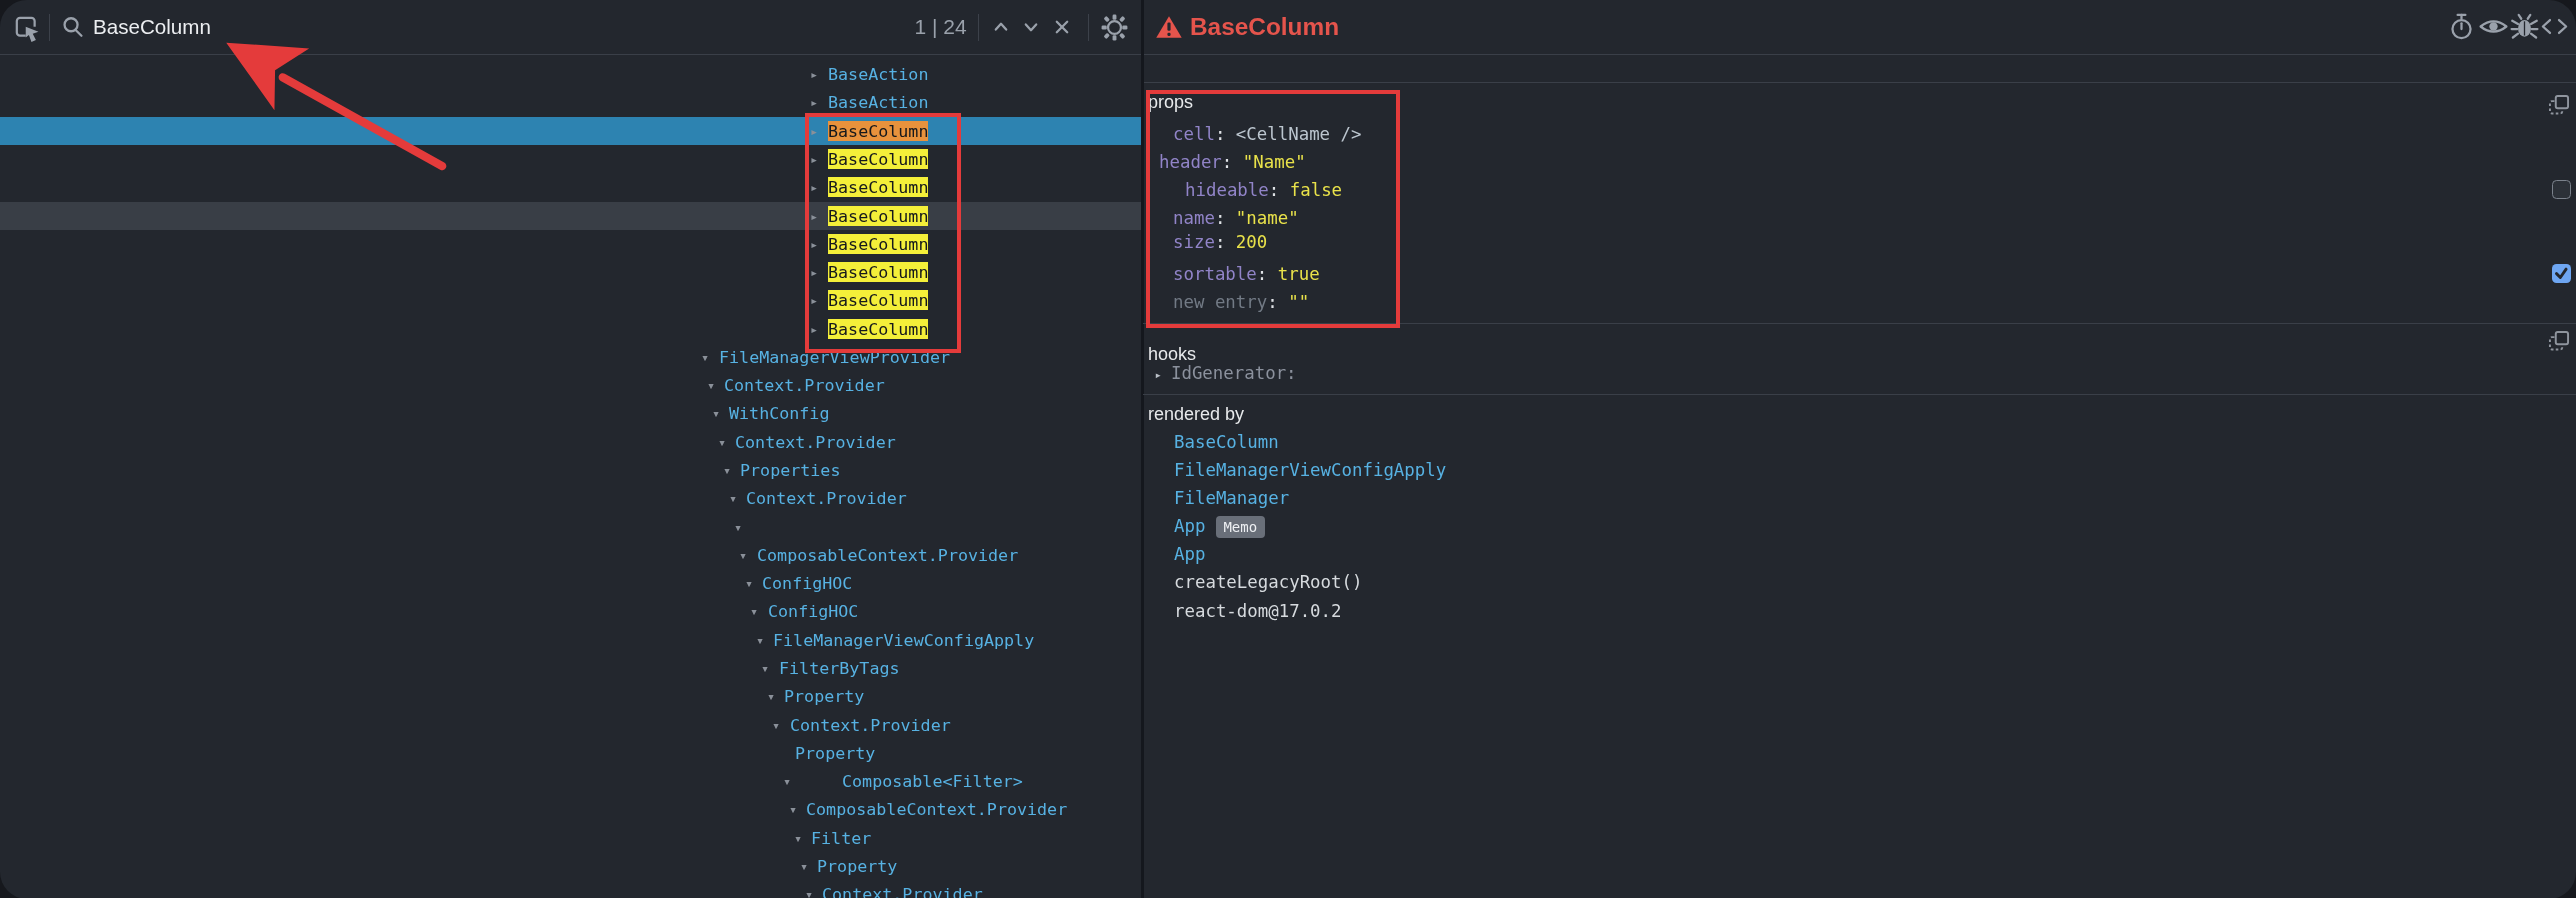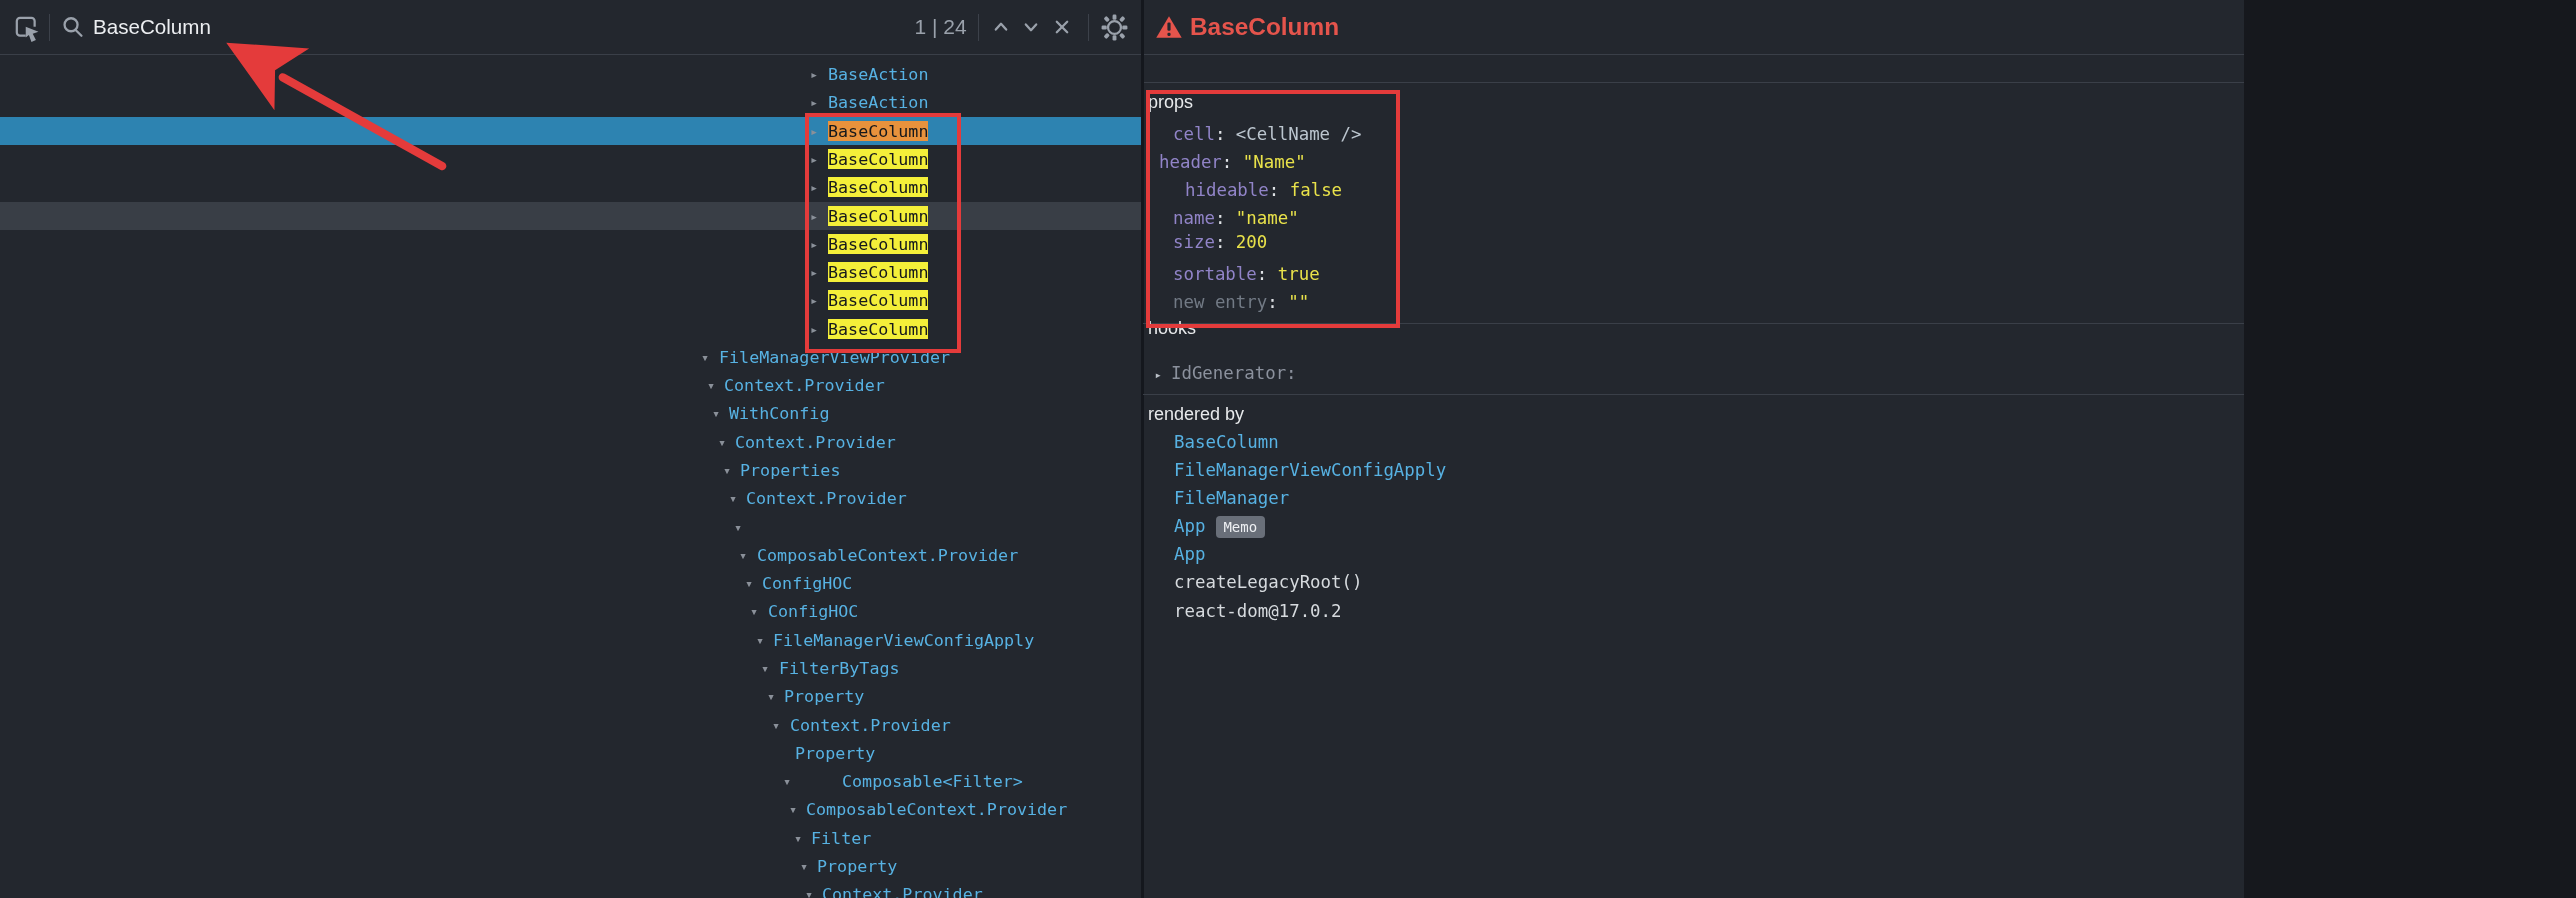--- a/index.html
+++ b/index.html
@@ -1,17 +1,17 @@
 <!DOCTYPE html>
 <html style="font-size:10.3px"><head>
 <meta charset="utf-8">
 <style>
   html,body{margin:0;padding:0;background:#16181d;}
-  #app{position:relative;width:2244px;height:899px;background:#23272e;overflow:hidden;
-       font-family:"Liberation Sans",sans-serif;}
+  #app{position:relative;width:2576px;height:899px;background:#23272e;overflow:hidden;
+       font-family:"Liberation Sans",sans-serif;border-radius:27px;}
   .mono{font-family:"DejaVu Sans Mono",monospace;}
   .hline{position:absolute;height:1.3px;background:#3a3f48;}
   .vsep{position:absolute;width:1.3px;background:#3c414a;}
   .panel-divider{position:absolute;left:1141px;top:0;width:2.6px;height:899px;background:#14171d;}
   
   .topbar{position:absolute;left:0;top:0;width:2576px;height:54px;}
   .icon-btn{position:absolute;display:flex;align-items:center;justify-content:center;cursor:pointer;}
   .count{position:absolute;left:905px;top:0;width:71px;height:54px;line-height:54px;
          text-align:center;font-size:21px;color:#9aa1ab;}
   .query{position:absolute;left:93px;top:0;height:54px;line-height:54px;font-size:20.6px;color:#eceef1;}
@@ -294,21 +294,21 @@
       <div class="prow mono" style="top: 148px;"><span class="pkey" style="margin-left: 16px;">header</span><span class="pcolon">:  </span><span class="pval-string">"Name"</span></div>
       <div class="prow mono" style="top: 176px;"><span class="pkey" style="margin-left: 42px;">hideable</span><span class="pcolon">:  </span><span class="pval-boolean">false</span></div>
       <div class="prow mono" style="top: 204px;"><span class="pkey" style="margin-left: 30px;">name</span><span class="pcolon">:  </span><span class="pval-string">"name"</span></div>
       <div class="prow mono" style="top: 228px;"><span class="pkey" style="margin-left: 30px;">size</span><span class="pcolon">:  </span><span class="pval-number">200</span></div>
       <div class="prow mono" style="top: 260px;"><span class="pkey" style="margin-left: 30px;">sortable</span><span class="pcolon">:  </span><span class="pval-boolean">true</span></div>
       <div class="prow mono" style="top: 288px;"><span class="pkey muted" style="margin-left: 30px;">new entry</span><span class="pcolon">:  </span><span class="pval-new-entry">""</span></div>
     </div>
 
   <div class="hline" style="left:1143px;top:323px;width:1433px;"></div>
 
-  <div class="sec-label" style="top:314px;">hooks</div>
+  <div class="sec-label" style="top:340px;">hooks</div>
   <div class="copy-btn" style="top:330px;">
     <svg width="22" height="22" viewBox="0 0 34 34">
       <rect x="3" y="11" width="19" height="19" rx="3" fill="none" stroke="#8f959e" stroke-width="3" stroke-dasharray="4 3.5"></rect>
       <rect x="12" y="3" width="19" height="19" rx="3" fill="#23272e" stroke="#8f959e" stroke-width="3"></rect>
     </svg>
   </div>
   <div id="hooks-entries">
       <div class="hookrow mono" style="top: 359px; padding-left: 11.6px;"><span class="harrow">▸</span><span>IdGenerator:</span></div>
     </div>
 

